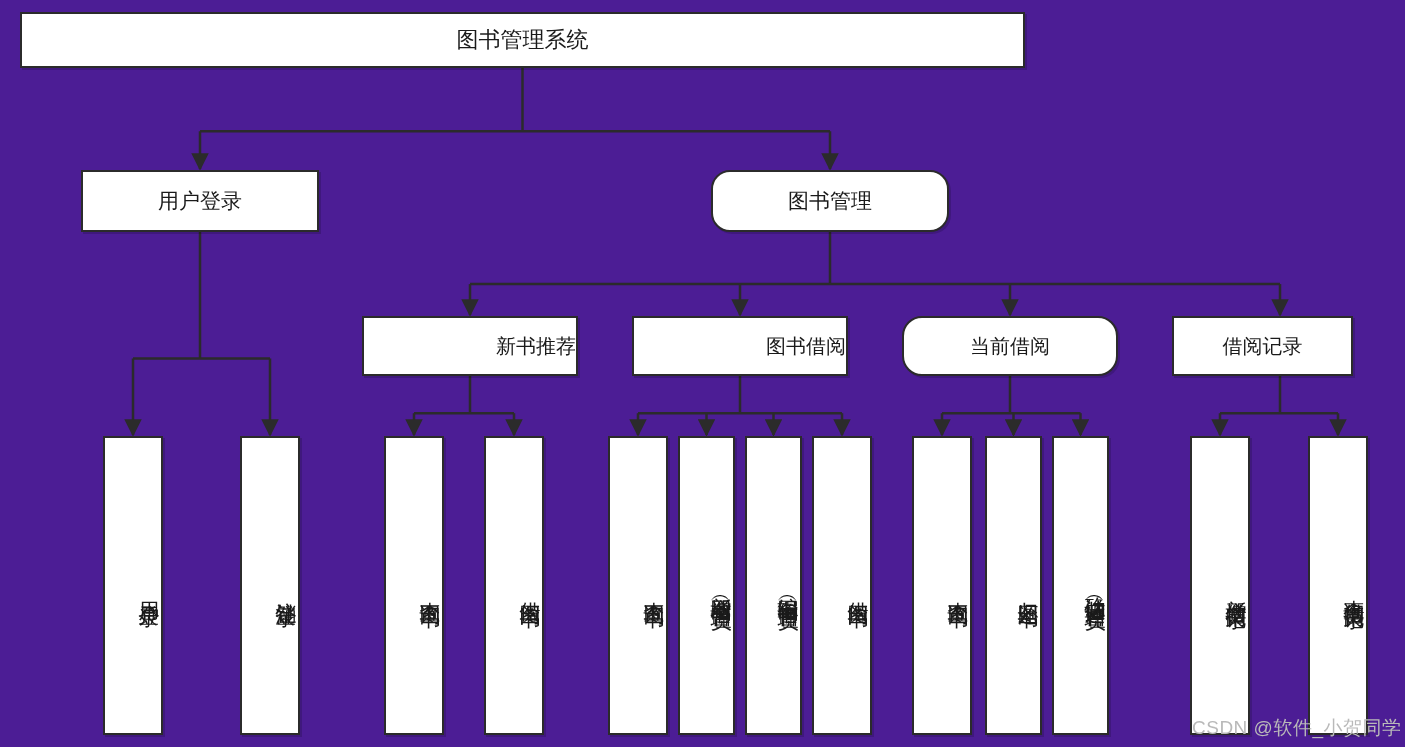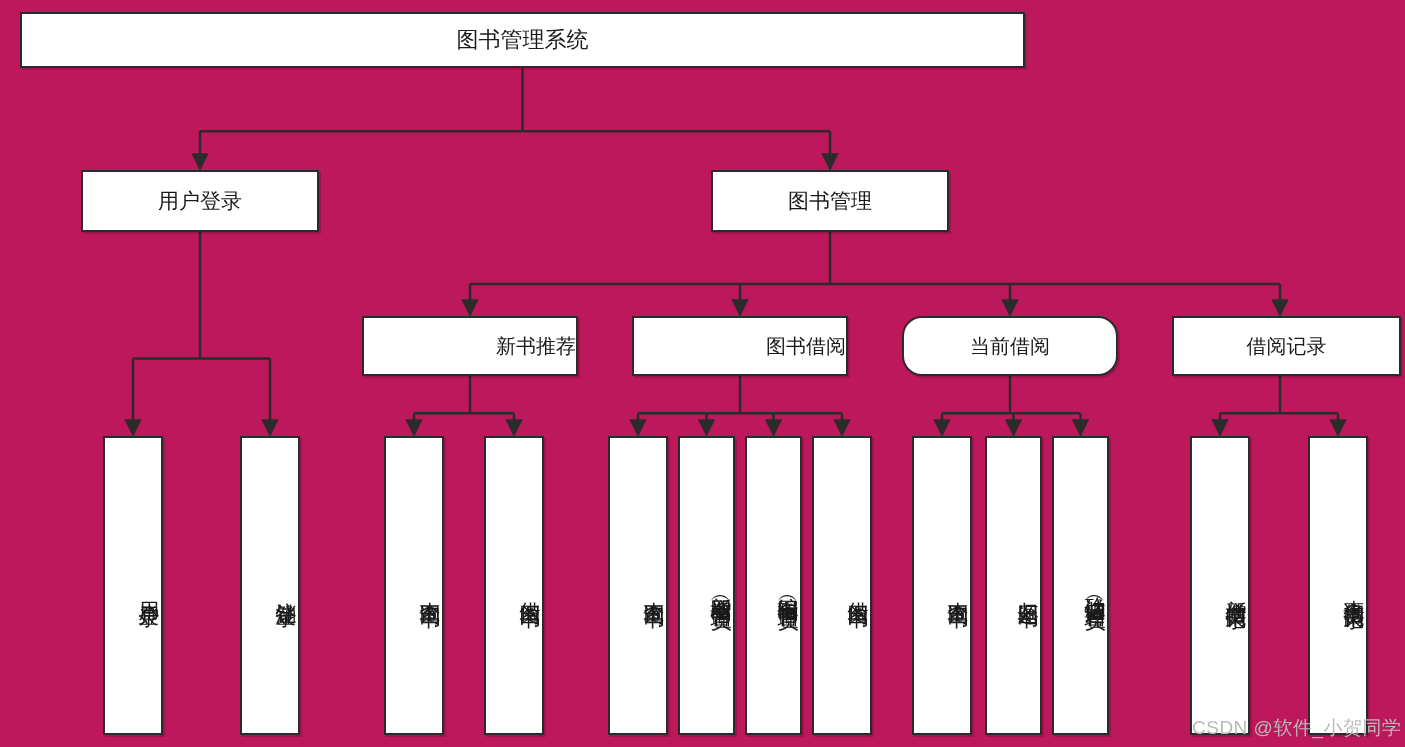--- a/index.html
+++ b/index.html
@@ -7,21 +7,21 @@
     padding: 0;
     background: #ffffff;
   }
   body {
     font-family: "Liberation Sans", "DejaVu Sans", sans-serif;
   }
   #canvas {
     position: relative;
     width: 1405px;
     height: 747px;
-    background: #be185d;
+    background: #4c1d95;
     overflow: hidden;
   }
   svg.wires {
     position: absolute;
     left: 0;
     top: 0;
     width: 1405px;
     height: 747px;
     pointer-events: none;
   }
@@ -117,33 +117,33 @@
       </g>
   </svg>
 
   <div id="nodes-layer">
       <div class="node root" style="left: 20px; top: 12px; width: 1005px; height: 56px;">
         <span class="label">图书管理系统</span>
       </div>
       <div class="node level2" style="left: 81px; top: 170px; width: 238px; height: 62px;">
         <span class="label">用户登录</span>
       </div>
-      <div class="node level2" style="left: 711px; top: 170px; width: 238px; height: 62px;">
+      <div class="node level2" style="left: 711px; top: 170px; width: 238px; height: 62px; border-radius: 19px;">
         <span class="label">图书管理</span>
       </div>
       <div class="node level3" style="left: 362px; top: 316px; width: 216px; height: 60px; justify-content: flex-end;">
         <span class="label">新书推荐</span>
       </div>
       <div class="node level3" style="left: 632px; top: 316px; width: 216px; height: 60px; justify-content: flex-end;">
         <span class="label">图书借阅</span>
       </div>
       <div class="node level3" style="left: 902px; top: 316px; width: 216px; height: 60px; border-radius: 20px;">
         <span class="label">当前借阅</span>
       </div>
-      <div class="node level3" style="left: 1172px; top: 316px; width: 229px; height: 60px;">
+      <div class="node level3" style="left: 1172px; top: 316px; width: 181px; height: 60px;">
         <span class="label">借阅记录</span>
       </div>
       <div class="node leaf" style="left: 103px; top: 436px; width: 60px; height: 299px;">
         <span class="label">用户登录</span>
       </div>
       <div class="node leaf" style="left: 240px; top: 436px; width: 60px; height: 299px;">
         <span class="label">注销登录</span>
       </div>
       <div class="node leaf" style="left: 384px; top: 436px; width: 60px; height: 299px;">
         <span class="label">查询图书</span>

